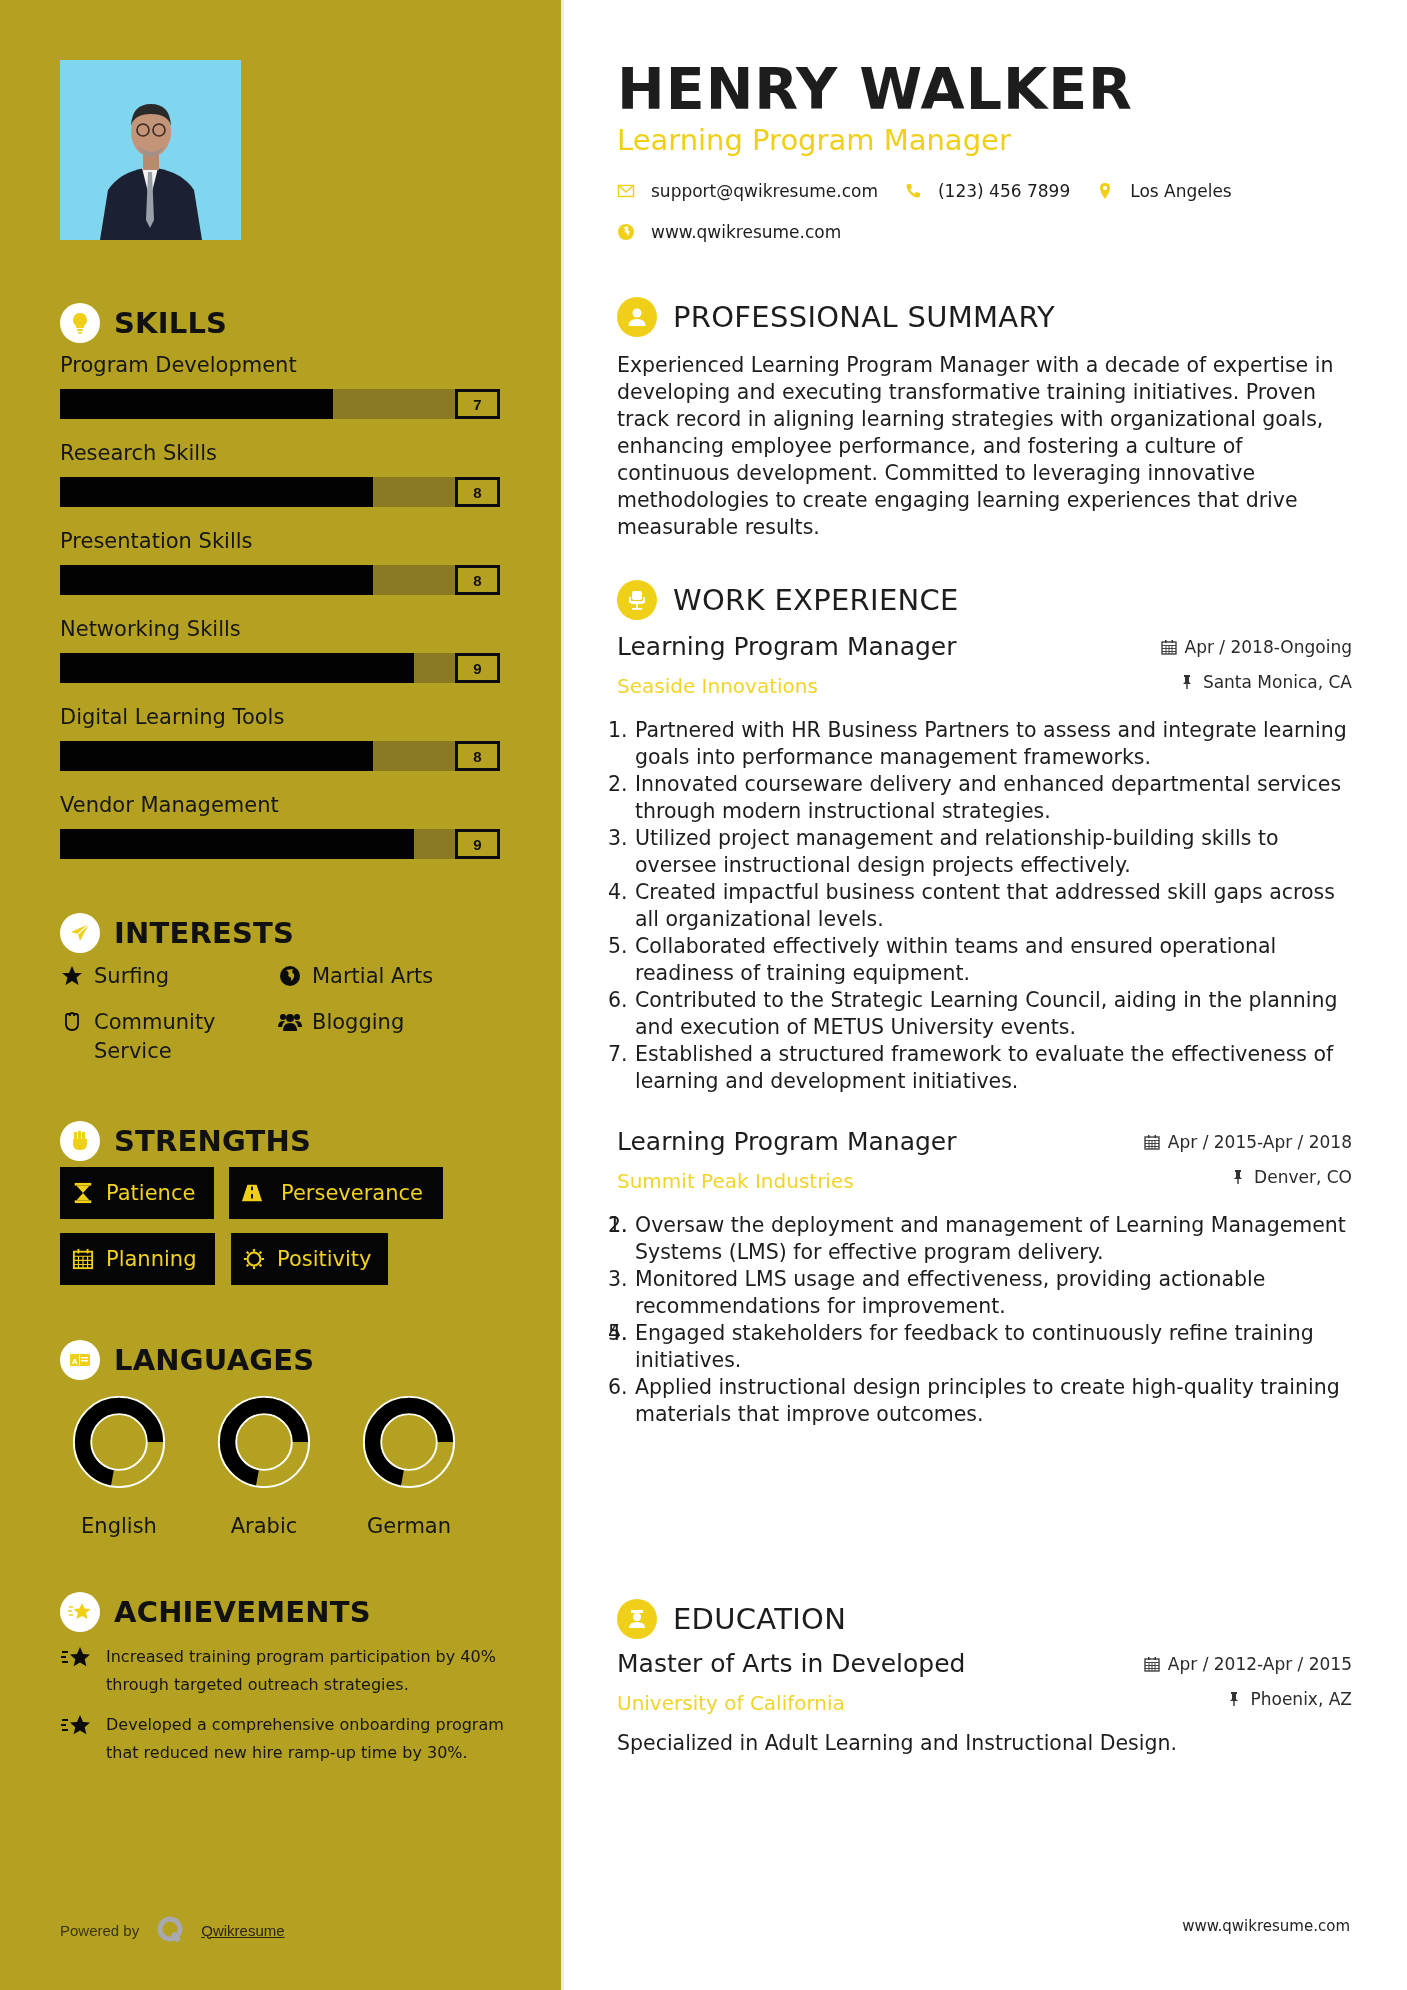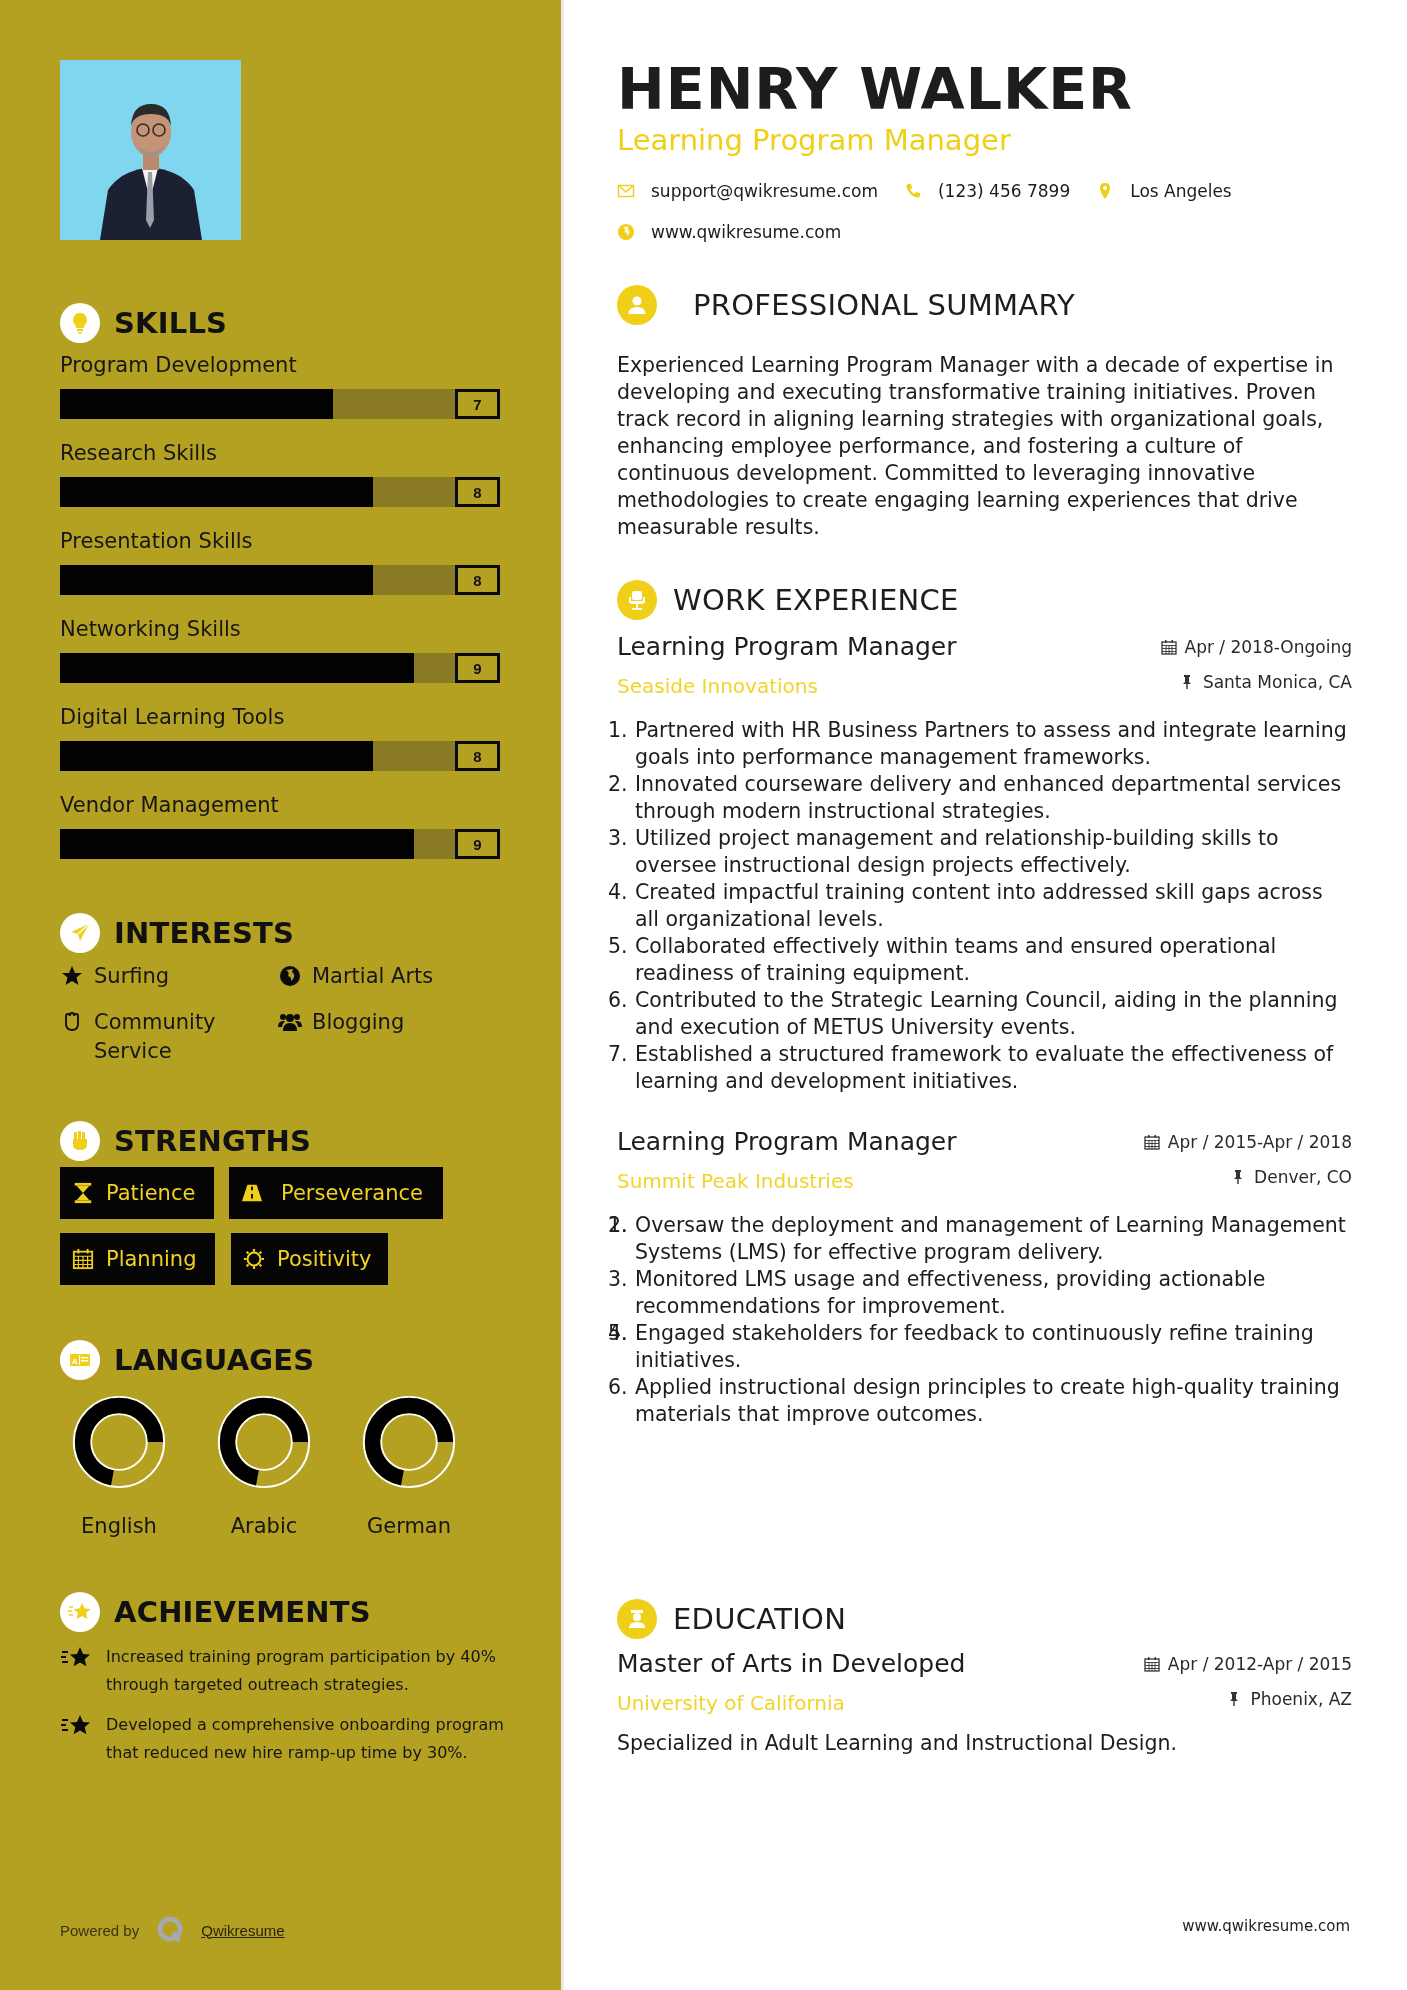--- a/index.html
+++ b/index.html
@@ -357,21 +357,21 @@
 <div class="contact" style="top:222px;">
   <span class="citem">
     <span class="cicon"><svg viewBox="0 0 18 18">
           <circle cx="9" cy="9" r="8" fill="#f0cf18"></circle>
           <path d="M6 4 Q9 6 7.5 9 Q11 10 10 13 Q13 11 12.5 8 Q10 7 11.5 3.5" fill="#fff" opacity="0.85"></path>
         </svg></span>
     <span>www.qwikresume.com</span>
   </span>
 </div>
 
-<div class="rsec-heading" style="top:284px;gap:20px;">
+<div class="rsec-heading" style="top:296px;">
   <span class="hicon">
       <svg viewBox="0 0 24 24">
         <circle cx="12" cy="8" r="4.5" fill="#fff"></circle>
         <path d="M3.5 21 Q3.5 14 12 14 Q20.5 14 20.5 21 Z" fill="#fff"></path>
       </svg>
     </span>
   <span class="htext">PROFESSIONAL SUMMARY</span>
 </div>
 <div class="summary">Experienced Learning Program Manager with a decade of expertise in developing and executing transformative training initiatives. Proven track record in aligning learning strategies with organizational goals, enhancing employee performance, and fostering a culture of continuous development. Committed to leveraging innovative methodologies to create engaging learning experiences that drive measurable results.</div>
 
@@ -408,21 +408,21 @@
             <path d="M6 3H10V8L12 10H4L6 8Z" fill="#333"></path>
             <rect x="7.3" y="10" width="1.4" height="5" fill="#333"></rect>
           </svg></span>
       <span>Santa Monica, CA</span>
     </div>
   </div>
   <ol class="job-list">
     <li><span class="num">1.</span><span>Partnered with HR Business Partners to assess and integrate learning goals into performance management frameworks.</span></li>
     <li><span class="num">2.</span><span>Innovated courseware delivery and enhanced departmental services through modern instructional strategies.</span></li>
     <li><span class="num">3.</span><span>Utilized project management and relationship-building skills to oversee instructional design projects effectively.</span></li>
-    <li><span class="num">4.</span><span>Created impactful training content into addressed skill gaps across all organizational levels.</span></li>
+    <li><span class="num">4.</span><span>Created impactful business content that addressed skill gaps across all organizational levels.</span></li>
     <li><span class="num">5.</span><span>Collaborated effectively within teams and ensured operational readiness of training equipment.</span></li>
     <li><span class="num">6.</span><span>Contributed to the Strategic Learning Council, aiding in the planning and execution of METUS University events.</span></li>
     <li><span class="num">7.</span><span>Established a structured framework to evaluate the effectiveness of learning and development initiatives.</span></li>
   </ol>
 </div>
 
 <div class="job" style="top:1126px;">
   <div class="job-head">
     <div class="job-title">Learning Program Manager</div>
     <div class="job-company">Summit Peak Industries</div>

